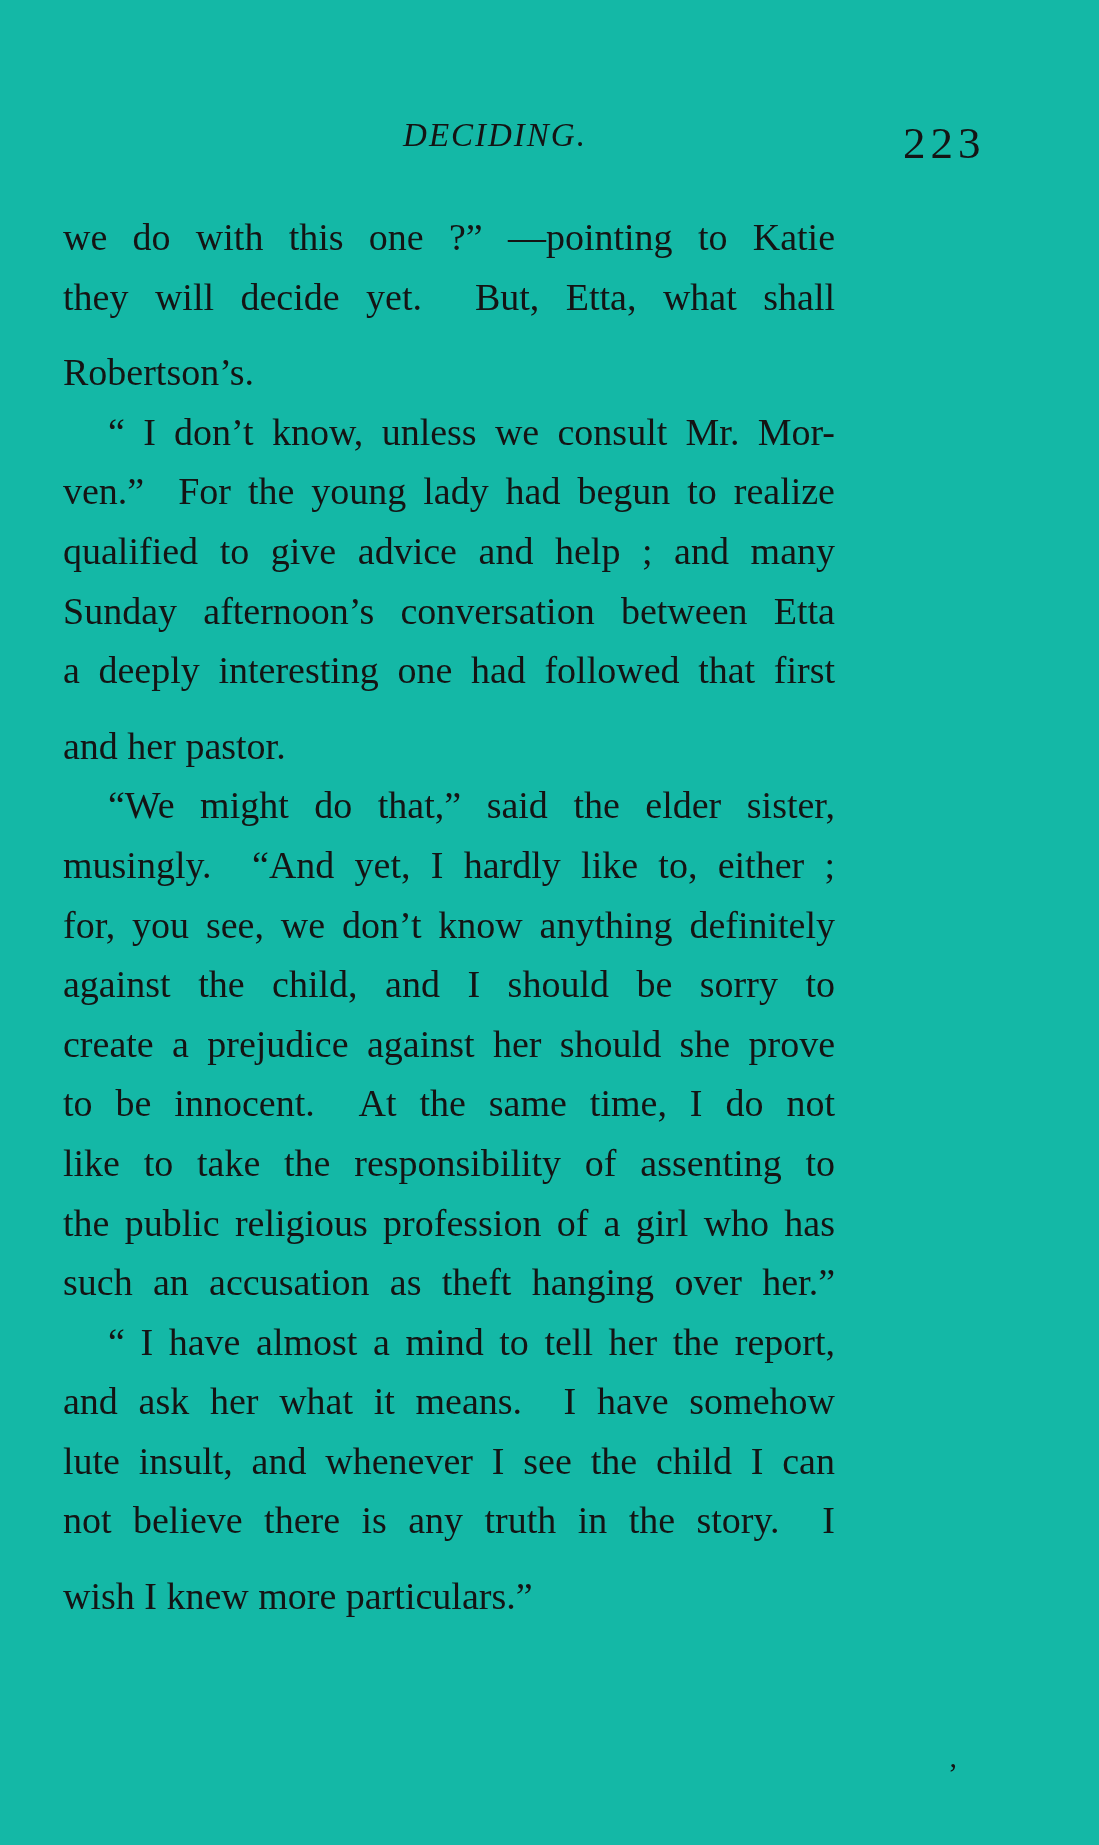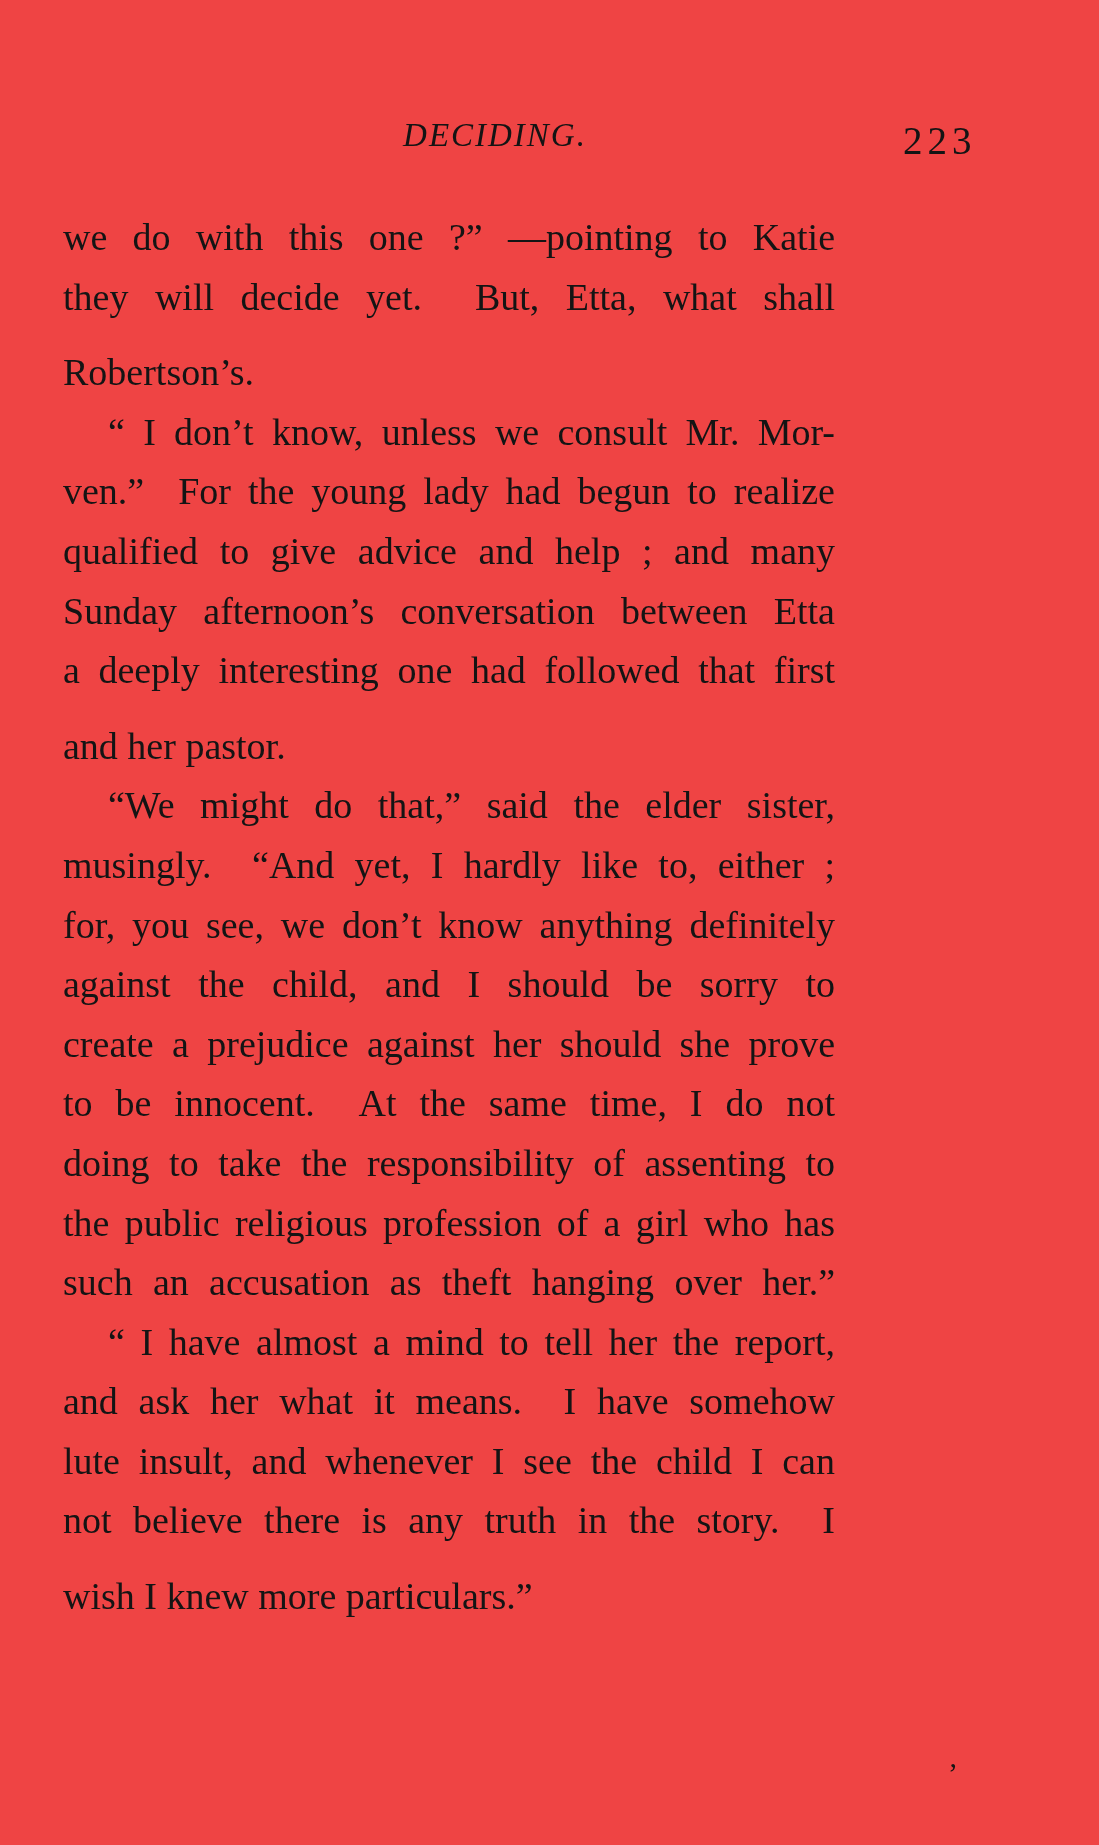--- a/index.html
+++ b/index.html
@@ -9,21 +9,21 @@
   body {
     width: 1099px;
     height: 1845px;
     background: #ffffff;
     overflow: hidden;
   }
   .page {
     position: relative;
     width: 1099px;
     height: 1845px;
-    background: #ef4444;
+    background: #14b8a6;
     color: #141414;
     font-family: "Liberation Serif", "DejaVu Serif", serif;
     -webkit-font-smoothing: antialiased;
   }
   .running-head {
     position: absolute;
     top: 0;
     left: 0;
     width: 100%;
     height: 180px;
@@ -39,21 +39,21 @@
     font-size: 33px;
     line-height: 1;
     letter-spacing: 2px;
     white-space: nowrap;
   }
   .page-num {
     position: absolute;
     top: 121px;
     left: 903px;
     width: 90px;
-    font-size: 39px;
+    font-size: 45px;
     line-height: 1;
     letter-spacing: 5px;
   }
   .text-block {
     position: absolute;
     top: 208px;
     left: 63px;
     width: 772px;
     font-size: 38px;
     line-height: 59.6px;
@@ -98,21 +98,21 @@
     <div class="l">qualified to give advice and help&nbsp;; and many</div>
     <div class="l">Sunday afternoon’s conversation between Etta</div>
     <div class="l">a deeply interesting one had followed that first</div>
     <div class="l pe">and her pastor.</div>
     <div class="l pi">“We might do that,” said the elder sister,</div>
     <div class="l">musingly.&nbsp; “And yet, I hardly like to, either&nbsp;;</div>
     <div class="l">for, you see, we don’t know anything definitely</div>
     <div class="l">against the child, and I should be sorry to</div>
     <div class="l">create a prejudice against her should she prove</div>
     <div class="l">to be innocent.&nbsp; At the same time, I do not</div>
-    <div class="l">doing to take the responsibility of assenting to</div>
+    <div class="l">like to take the responsibility of assenting to</div>
     <div class="l">the public religious profession of a girl who has</div>
     <div class="l">such an accusation as theft hanging over her.”</div>
     <div class="l pi">“&nbsp;I have almost a mind to tell her the report,</div>
     <div class="l">and ask her what it means.&nbsp; I have somehow</div>
     <div class="l">lute insult, and whenever I see the child I can</div>
     <div class="l">not believe there is any truth in the story.&nbsp; I</div>
     <div class="l pe">wish I knew more particulars.”</div>
   </div>
 
   <span class="stray">’</span>

